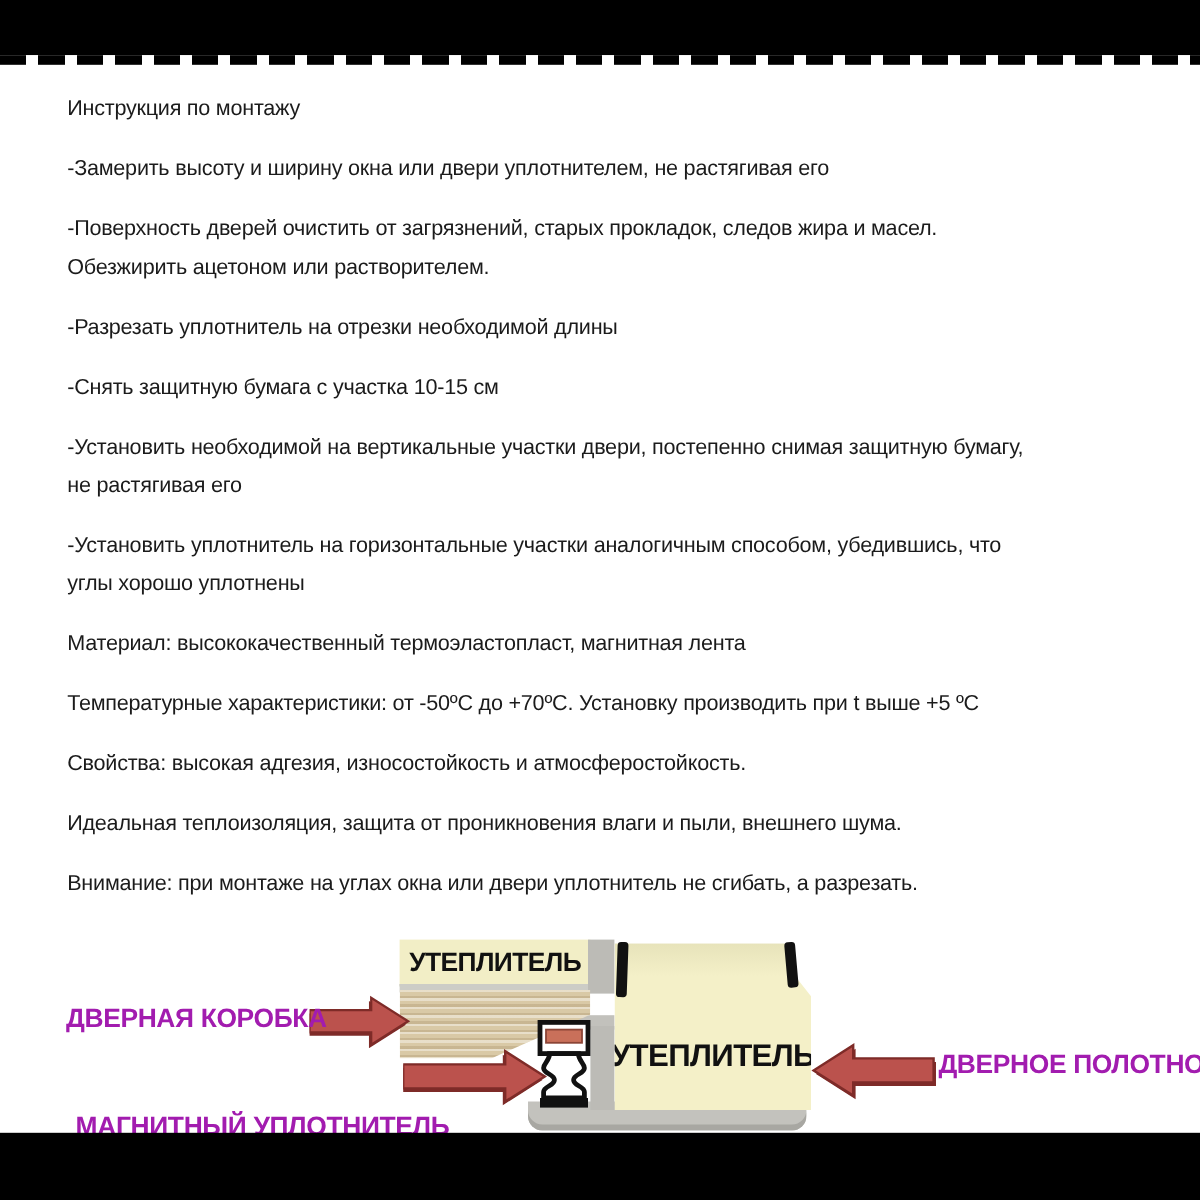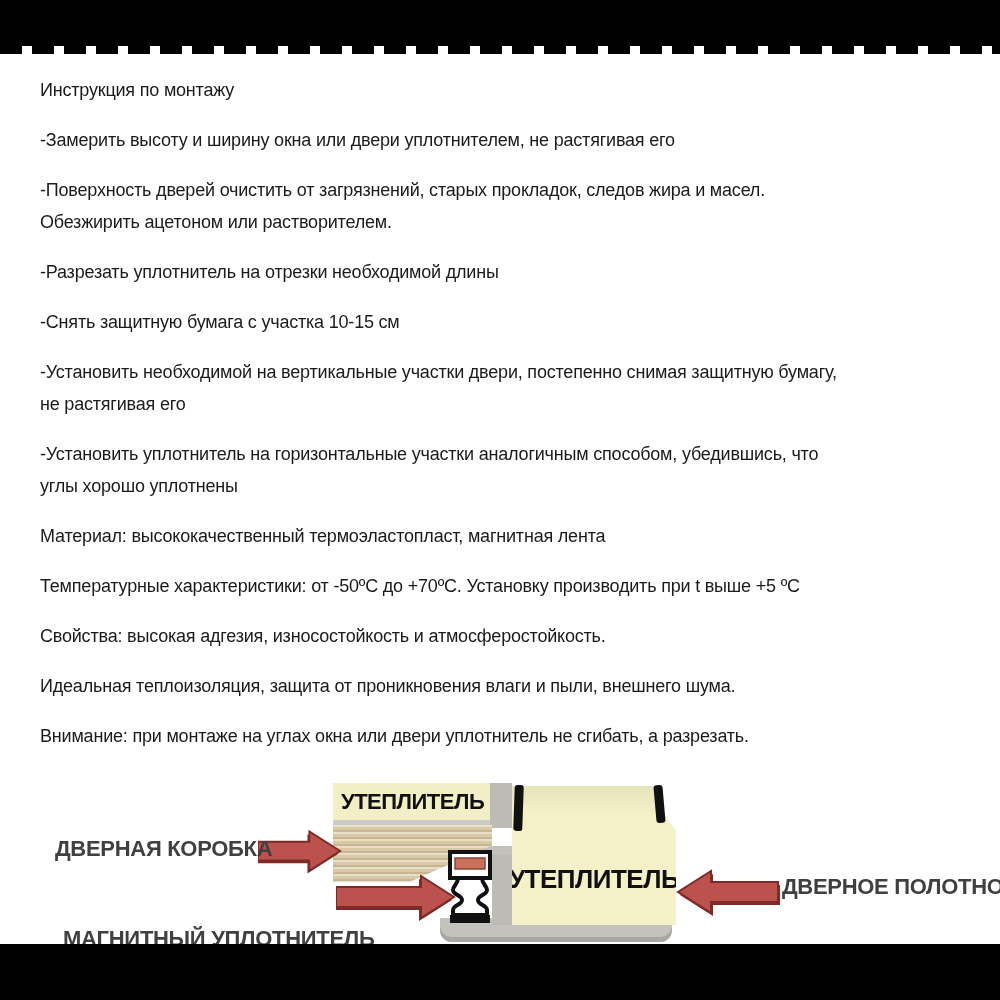--- a/index.html
+++ b/index.html
@@ -15,21 +15,21 @@
   }
   .band-top::after{
     content:"";position:absolute;left:0;top:46px;width:100%;height:8px;
     background:repeating-linear-gradient(90deg,#000 0 22px,#ffffff 22px 32px);
   }
   .band-bottom{
     position:absolute;left:0;top:944px;width:1000px;height:56px;background:#000;
   }
   
   .doc{
-    position:absolute;left:40px;top:74px;width:900px;
+    position:absolute;left:56px;top:74px;width:900px;
     font-size:18px;line-height:32px;letter-spacing:-0.2px;
   }
   .doc p{margin:0 0 18px 0;white-space:pre-line;}
   
   .diagram{position:absolute;left:0;top:770px;width:792px;height:174px;}
   .abs{position:absolute;}
   .cream-box{
     left:333px;top:13px;width:159px;height:39px;
     background:#f2eec6;border-bottom:2px solid #c7c6c0;
     display:flex;align-items:center;
@@ -69,21 +69,21 @@
   }
   .floor{
     left:440px;top:148px;width:232px;height:24px;background:#c3c2bd;
     border-radius:0 0 12px 12px;
     box-shadow:inset 0 -5px 0 #a8a7a2;
   }
   .bracket{background:#111;border-radius:3px;}
   .bracket-l{left:514px;top:15px;width:9px;height:46px;transform:rotate(2deg);}
   .bracket-r{left:655px;top:15px;width:9px;height:38px;transform:rotate(-5deg);}
   .diagram-label{
-    font-weight:bold;color:#404040;white-space:nowrap;letter-spacing:-0.3px;
+    font-weight:bold;color:#a21caf;white-space:nowrap;letter-spacing:-0.3px;
   }
   .lbl-frame{left:55px;top:66px;font-size:22px;}
   .lbl-seal{left:63px;top:124px;font-size:22px;margin-top:32px;}
   .lbl-leaf{left:782px;top:104px;font-size:22px;}
   .arrow-svg{display:block;}
   .arr1{left:258px;top:58px;}
   .arr2{left:336px;top:104px;}
   .arr3{left:676px;top:99px;}
   .seal-svg{left:446px;top:80px;}
 </style>

